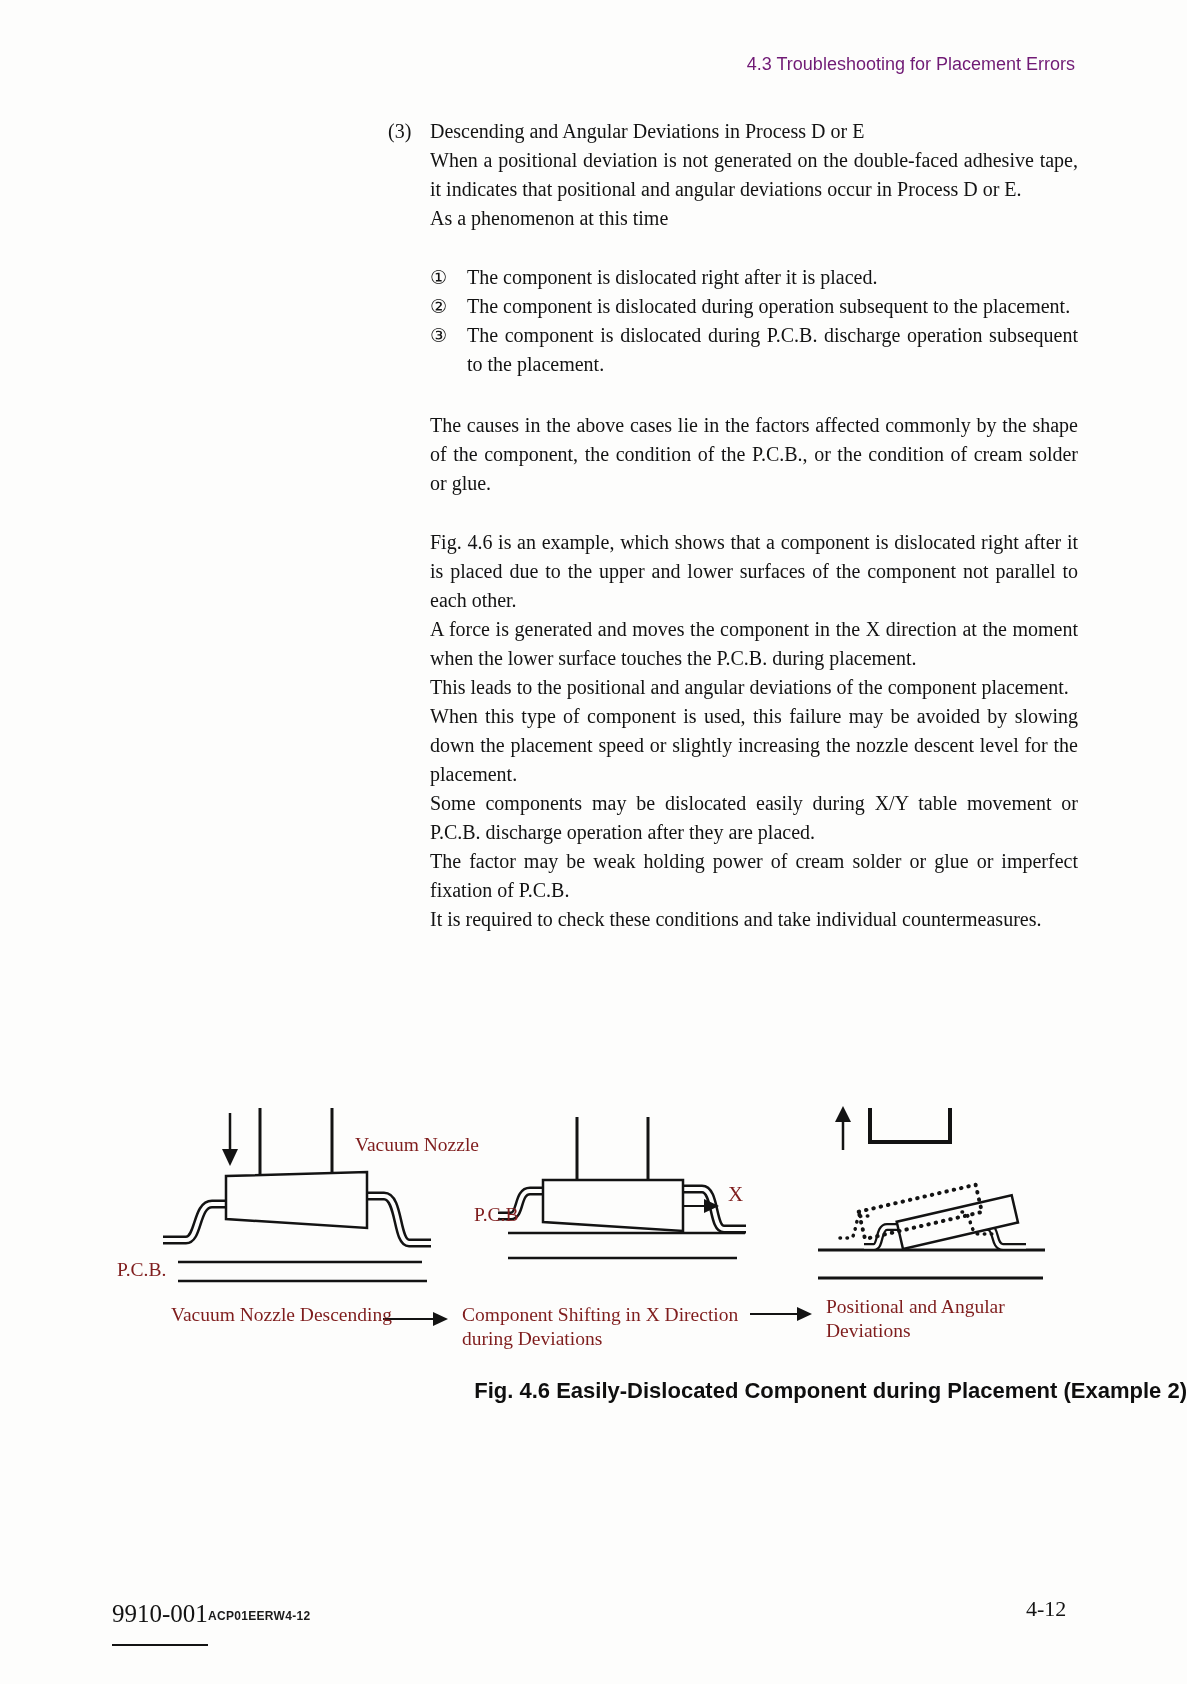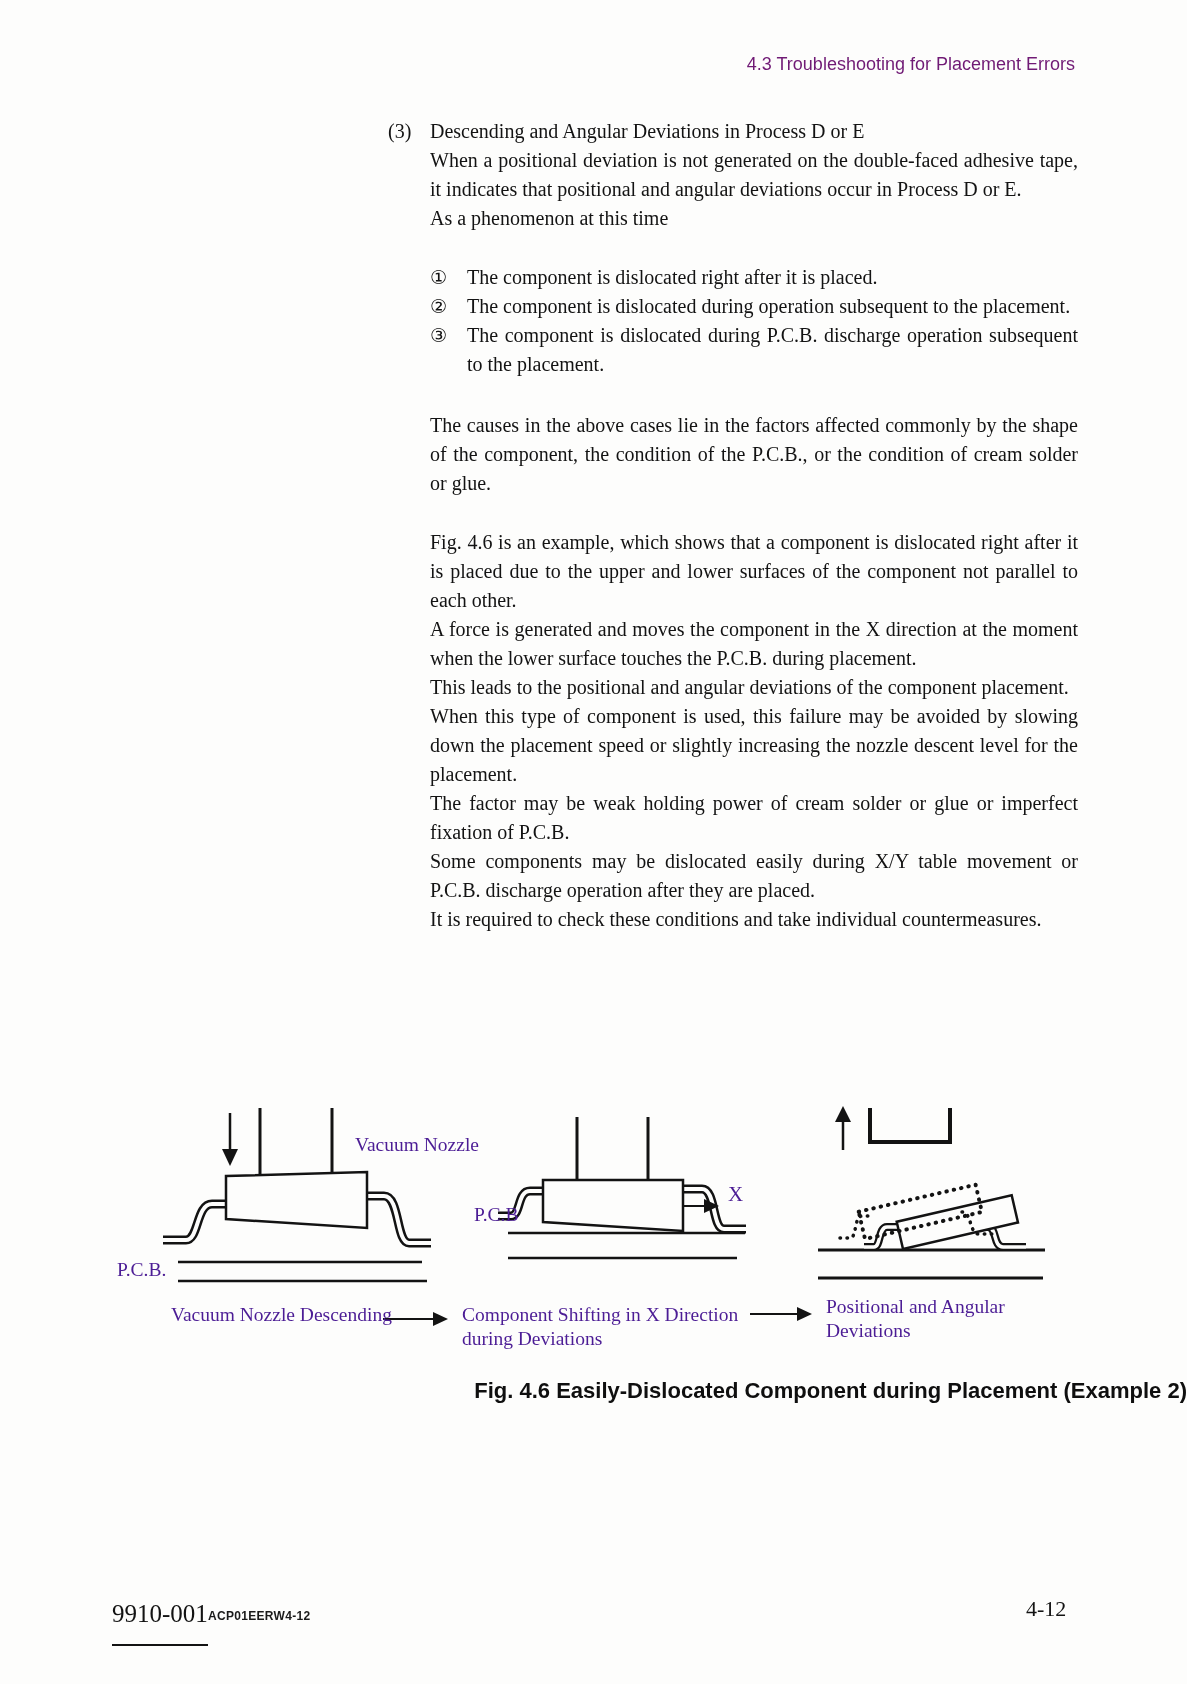--- a/index.html
+++ b/index.html
@@ -23,21 +23,21 @@
   .plain{margin:0;}
   .gap30{height:30px;}
   .gap32{height:32px;}
   .num-list{margin:0;padding:0;list-style:none;width:648px;}
   .num-item{position:relative;padding-left:37px;text-align:justify;margin:0;}
   .num-marker{
     position:absolute;left:0;top:0;
     font-family:"DejaVu Sans", sans-serif;font-size:19px;
   }
   .fig-label{
-    position:absolute;font-size:19.5px;line-height:24px;color:#4c1d95;
+    position:absolute;font-size:19.5px;line-height:24px;color:#7f1d1d;
     white-space:nowrap;
   }
   .fig-label.wrap{white-space:normal;}
   .fig-caption{
     position:absolute;top:1378px;left:0;width:100%;text-align:right;
     font-family:"Liberation Sans", sans-serif;font-weight:700;font-size:22px;
     color:#0f0f0f;
   }
   .doc-num{
     position:absolute;left:112px;top:1600px;font-size:25px;
@@ -84,22 +84,22 @@
             <span>The component is dislocated during P.C.B. discharge operation subsequent to the placement.</span>
           </div>
         </div>
         <div class="gap32"></div>
         <p class="just">The causes in the above cases lie in the factors affected commonly by the shape of the component, the condition of the P.C.B., or the condition of cream solder or glue.</p>
         <div class="gap30"></div>
         <p class="just">Fig. 4.6 is an example, which shows that a component is dislocated right after it is placed due to the upper and lower surfaces of the component not parallel to each other.</p>
         <p class="just">A force is generated and moves the component in the X direction at the moment when the lower surface touches the P.C.B. during placement.</p>
         <p class="just">This leads to the positional and angular deviations of the component placement.</p>
         <p class="just">When this type of component is used, this failure may be avoided by slowing down the placement speed or slightly increasing the nozzle descent level for the placement.</p>
+        <p class="just">Some components may be dislocated easily during X/Y table movement or P.C.B. discharge operation after they are placed.</p>
         <p class="just">The factor may be weak holding power of cream solder or glue or imperfect fixation of P.C.B.</p>
-        <p class="just">Some components may be dislocated easily during X/Y table movement or P.C.B. discharge operation after they are placed.</p>
         <p class="just">It is required to check these conditions and take individual countermeasures.</p>
       </div>
     </div>
   </div>
 
   <svg class="figure" width="987" height="300" viewBox="100 1060 987 300">
 
     <g>
       <line class="ink" x1="230" y1="1113" x2="230" y2="1152" stroke-width="2.5"></line>
       <polygon points="230,1166 222,1149 238,1149" fill="#131313"></polygon>

